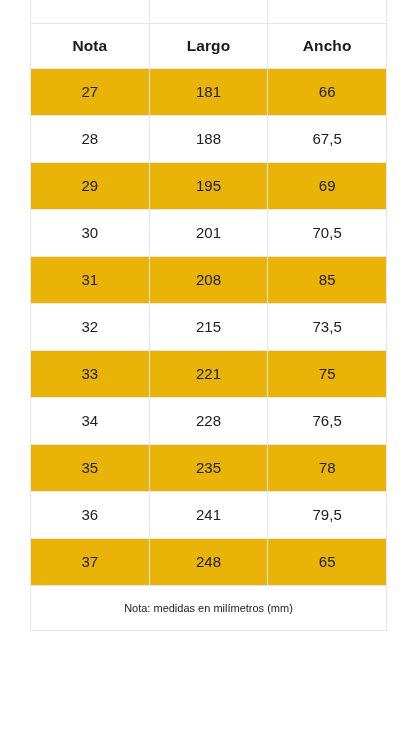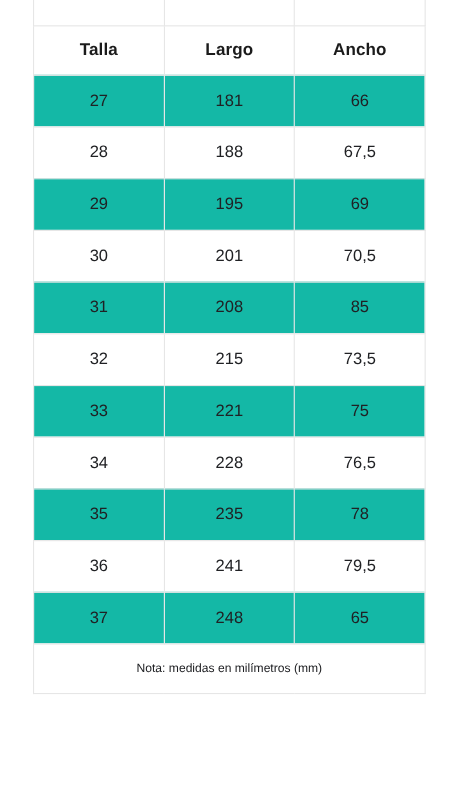--- a/index.html
+++ b/index.html
@@ -72,21 +72,21 @@
     color: #1b1b1b;
   }
 
   
   tr.data-row td {
     height: 47px;
     font-size: 15px;
     color: #202124;
   }
   tr.data-row.shaded td {
-    background: #14b8a6;
+    background: #eab308;
   }
   tr.data-row.plain td {
     background: #ffffff;
   }
 
   
   tr.note-row td {
     height: 45px;
     background: #ffffff;
     font-size: 11px;
@@ -104,21 +104,21 @@
           <col class="c">
           <col class="c">
       </colgroup>
       <tbody id="table-body">
           <tr class="spacer-row">
             <td></td>
             <td></td>
             <td></td>
           </tr>
           <tr class="header-row">
-            <th>Talla</th>
+            <th>Nota</th>
             <th>Largo</th>
             <th>Ancho</th>
           </tr>
           <tr class="data-row shaded">
             <td>27</td>
             <td>181</td>
             <td>66</td>
           </tr>
           <tr class="data-row plain">
             <td>28</td>

